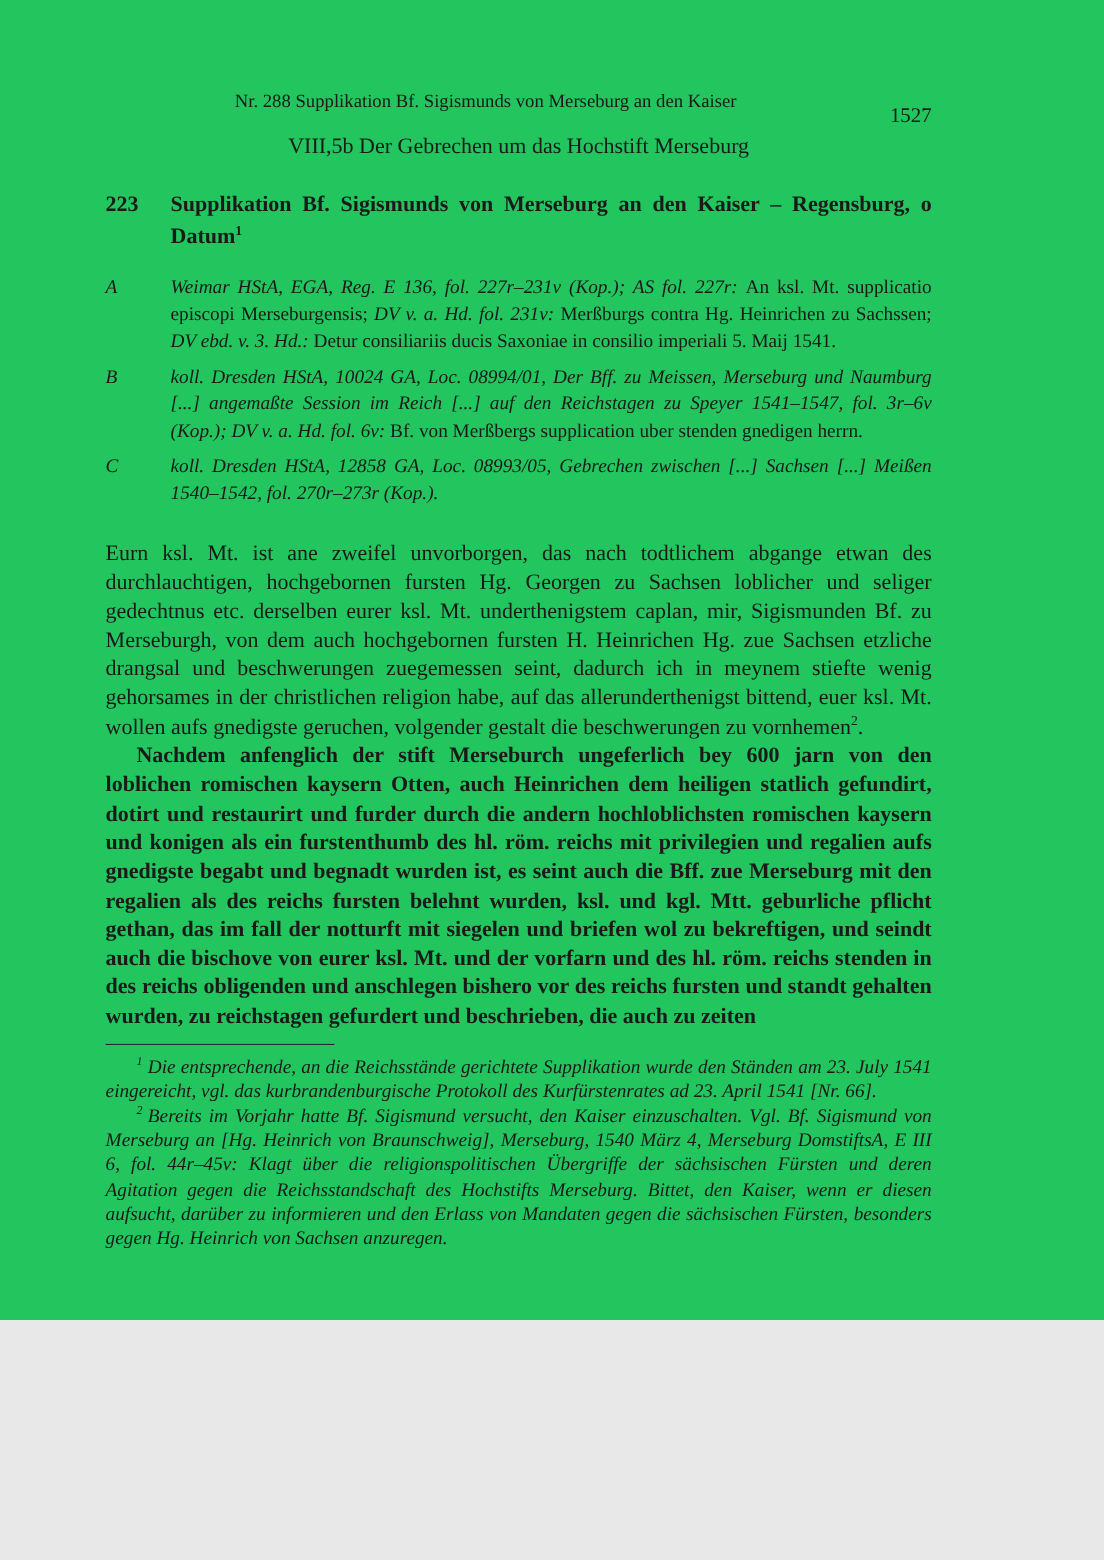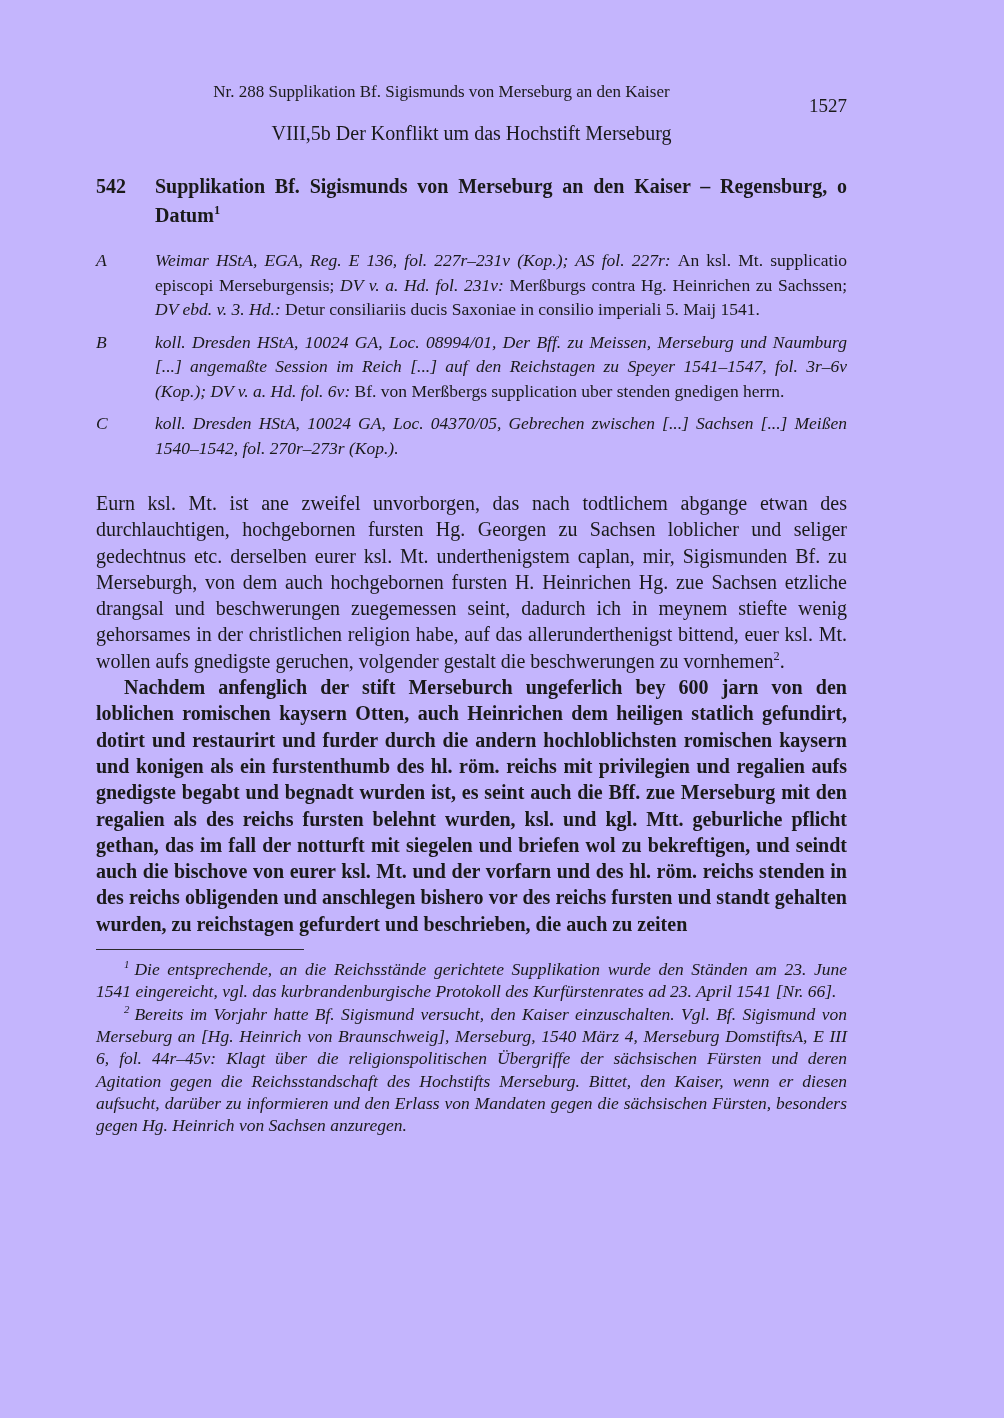--- a/index.html
+++ b/index.html
@@ -1,22 +1,22 @@
 <!DOCTYPE html>
 <html lang="de"><head>
 <meta charset="utf-8">
 <style>
   * { margin: 0; padding: 0; box-sizing: border-box; }
   html, body { background: #e8e8e8; }
   .page {
     position: relative;
     width: 1004px;
-    height: 1418px;
+    height: 1200px;
     margin: 0 auto;
-    background: #c4b5fd;
+    background: #22c55e;
     color: #1a1a1a;
     font-family: "Liberation Serif", "DejaVu Serif", serif;
     overflow: hidden;
   }
   .content {
     position: absolute;
     left: 96px;
     top: 80px;
     width: 751px;
   }
@@ -112,52 +112,52 @@
 <body>
 
 <div class="page">
   <div class="content">
 
     <div class="running-head">
       <span class="head-text">Nr. 288 Supplikation Bf. Sigismunds von Merseburg an den Kaiser</span>
       <span class="page-number">1527</span>
     </div>
 
-    <div class="section-heading">VIII,5b Der Konflikt um das Hochstift Merseburg</div>
+    <div class="section-heading">VIII,5b Der Gebrechen um das Hochstift Merseburg</div>
 
     <div class="entry-heading">
-      <span class="entry-number">542</span>
+      <span class="entry-number">223</span>
       <span class="entry-title"><span class="seg-roman">Supplikation Bf. Sigismunds von Merseburg an den Kaiser – Regens­burg, o Datum</span><span class="seg-sup">1</span></span>
     </div>
 
     <div class="sources">
       <div class="source-row">
         <span class="source-label">A</span>
         <span class="source-text"><span class="seg-italic">Weimar HStA, EGA, Reg. E 136, fol. 227r–231v (Kop.); AS fol. 227r: </span><span class="seg-roman">An ksl. Mt. supplicatio episcopi Merseburgensis; </span><span class="seg-italic">DV v. a. Hd. fol. 231v: </span><span class="seg-roman">Merßburgs contra Hg. Heinrichen zu Sachssen; </span><span class="seg-italic">DV ebd. v. 3. Hd.: </span><span class="seg-roman">Detur consiliariis ducis Saxoniae in consilio imperiali 5. Maij 1541.</span></span>
       </div>
       <div class="source-row">
         <span class="source-label">B</span>
         <span class="source-text"><span class="seg-italic">koll. Dresden HStA, 10024 GA, Loc. 08994/01, Der Bff. zu Meissen, Merseburg und Naumburg [...] angemaßte Session im Reich [...] auf den Reichstagen zu Speyer 1541–1547, fol. 3r–6v (Kop.); DV v. a. Hd. fol. 6v: </span><span class="seg-roman">Bf. von Merßbergs supplication uber stenden gnedigen herrn.</span></span>
       </div>
       <div class="source-row">
         <span class="source-label">C</span>
-        <span class="source-text"><span class="seg-italic">koll. Dresden HStA, 10024 GA, Loc. 04370/05, Gebrechen zwischen [...] Sachsen [...] Meißen 1540–1542, fol. 270r–273r (Kop.).</span></span>
+        <span class="source-text"><span class="seg-italic">koll. Dresden HStA, 12858 GA, Loc. 08993/05, Gebrechen zwischen [...] Sachsen [...] Meißen 1540–1542, fol. 270r–273r (Kop.).</span></span>
       </div>
     </div>
 
     <div class="body-text">
       <p><span class="seg-roman">Eurn ksl. Mt. ist ane zweifel unvorborgen, das nach todtlichem abgange etwan des durchlauchtigen, hochgebornen fursten Hg. Georgen zu Sachsen loblicher und seliger gedechtnus etc. derselben eurer ksl. Mt. underthenigstem caplan, mir, Sigismunden Bf. zu Merseburgh, von dem auch hochgebornen fursten H. Heinrichen Hg. zue Sachsen etzliche drangsal und beschwerungen zuegemessen seint, dadurch ich in meynem stiefte wenig gehorsames in der christlichen religion habe, auf das allerunderthenigst bittend, euer ksl. Mt. wollen aufs gnedigste geruchen, volgender gestalt die beschwerungen zu vornhemen</span><span class="seg-sup">2</span><span class="seg-roman">.</span></p>
       <p class="indented">Nachdem anfenglich der stift Merseburch ungeferlich bey 600 jarn von den loblichen romischen kaysern Otten, auch Heinrichen dem heiligen statlich gefundirt, dotirt und restaurirt und furder durch die andern hochloblichsten romischen kaysern und konigen als ein furstenthumb des hl. röm. reichs mit privilegien und regalien aufs gnedigste begabt und begnadt wurden ist, es seint auch die Bff. zue Merseburg mit den regalien als des reichs fursten belehnt wurden, ksl. und kgl. Mtt. geburliche pflicht gethan, das im fall der notturft mit siegelen und briefen wol zu bekreftigen, und seindt auch die bischove von eurer ksl. Mt. und der vorfarn und des hl. röm. reichs stenden in des reichs obligenden und anschlegen bishero vor des reichs fursten und standt gehalten wurden, zu reichstagen gefurdert und beschrieben, die auch zu zeiten</p>
     </div>
 
     <div class="footnote-rule"></div>
 
     <div class="footnotes">
       <p class="footnote">
-        <span class="footnote-ref">1</span><span>Die entsprechende, an die Reichsstände gerichtete Supplikation wurde den Ständen am 23. June 1541 eingereicht, vgl. das kurbrandenburgische Protokoll des Kurfürstenrates ad 23. April 1541 [Nr. 66].</span>
+        <span class="footnote-ref">1</span><span>Die entsprechende, an die Reichsstände gerichtete Supplikation wurde den Ständen am 23. July 1541 eingereicht, vgl. das kurbrandenburgische Protokoll des Kurfürstenrates ad 23. April 1541 [Nr. 66].</span>
       </p>
       <p class="footnote">
         <span class="footnote-ref">2</span><span>Bereits im Vorjahr hatte Bf. Sigismund versucht, den Kaiser einzuschalten. Vgl. Bf. Sigismund von Merseburg an [Hg. Heinrich von Braunschweig], Merseburg, 1540 März 4, Merseburg DomstiftsA, E III 6, fol. 44r–45v: Klagt über die religionspolitischen Übergriffe der sächsischen Fürsten und deren Agitation gegen die Reichsstandschaft des Hochstifts Merseburg. Bittet, den Kaiser, wenn er diesen aufsucht, darüber zu informieren und den Erlass von Mandaten gegen die sächsischen Fürsten, besonders gegen Hg. Heinrich von Sachsen anzuregen.</span>
       </p>
     </div>
 
   </div>
 </div>
 
 </body></html>

